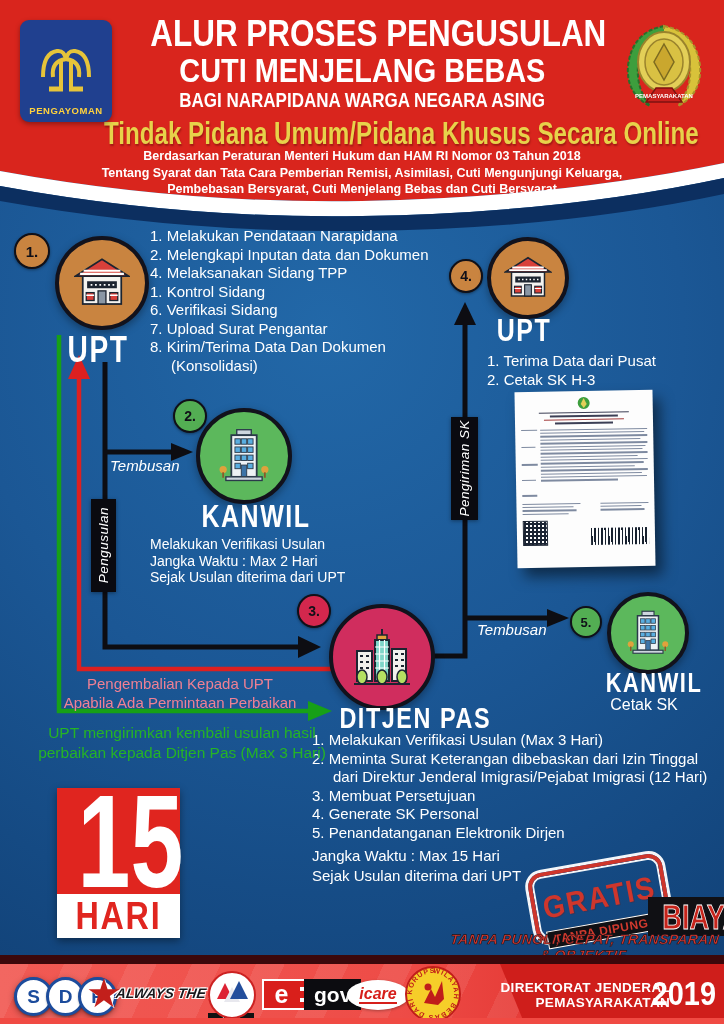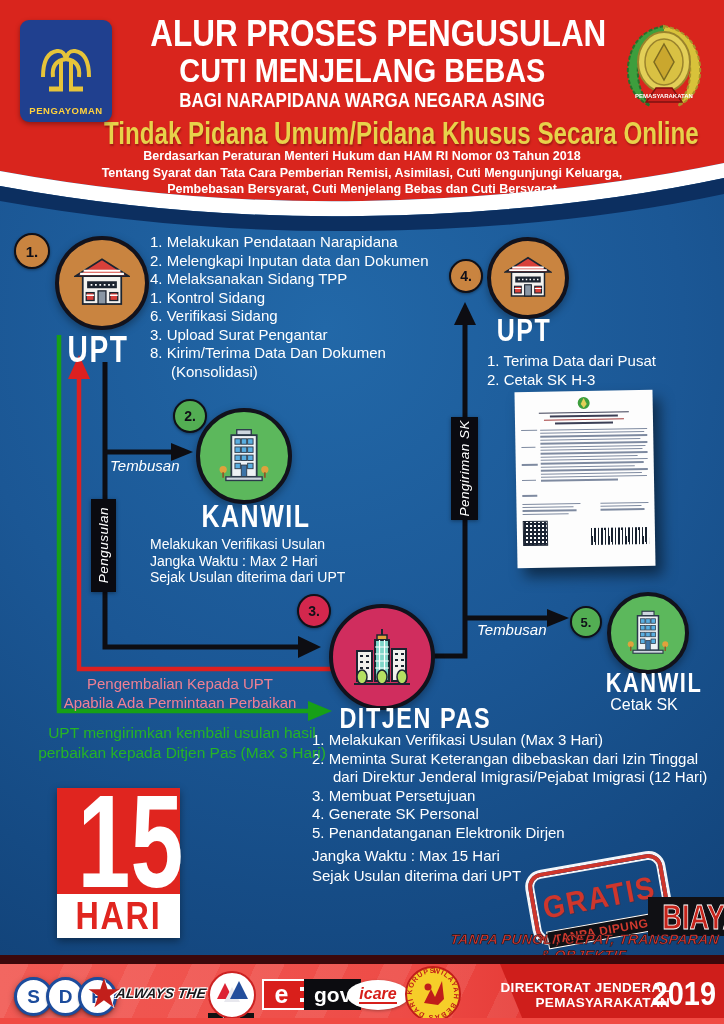--- a/index.html
+++ b/index.html
@@ -190,27 +190,27 @@
       <rect x="15" y="30" width="34" height="8" fill="#1c2430"></rect>
       <path d="M19,34 h2 M24,34 h2 M29,34 h2 M34,34 h2 M39,34 h2 M44,34 h2" stroke="#fff" stroke-width="2"></path>
       <rect x="27.5" y="41" width="9" height="15" fill="#8a97a5" stroke="#1c2430" stroke-width="1.5"></rect>
       <rect x="14" y="43" width="9" height="9" fill="#d8403a" stroke="#1c2430" stroke-width="1.5"></rect>
       <rect x="41" y="43" width="9" height="9" fill="#d8403a" stroke="#1c2430" stroke-width="1.5"></rect>
       <path d="M14,46 h9 M41,46 h9" stroke="#fff" stroke-width="1.5"></path>
     </svg>
   </div>
   <div class="abs node-title" style="left:55px;top:332px;width:86px;font-size:36px;"><span class="cond">UPT</span></div>
 
-  <div class="abs tasks" style="left:150px;top:233px;width:280px;">
+  <div class="abs tasks" style="left:150px;top:227px;width:280px;">
     <div class="task">1. Melakukan Pendataan Narapidana</div>
     <div class="task">2. Melengkapi Inputan data dan Dokumen</div>
     <div class="task">4. Melaksanakan Sidang TPP</div>
     <div class="task">1. Kontrol Sidang</div>
     <div class="task">6. Verifikasi Sidang</div>
-    <div class="task">3. Upload Surat Pengantar</div>
+    <div class="task">7. Upload Surat Pengantar</div>
     <div class="task" style="width:250px;">8. Kirim/Terima Data Dan Dokumen (Konsolidasi)</div>
   </div>
 
   <div class="abs badge" style="left:173px;top:399px;width:30px;height:30px;background:#53ae53;font-size:14px;">2.</div>
   <div class="abs node" style="left:196px;top:408px;width:88px;height:88px;background:#5cb85c;">
     <svg width="58" height="58" viewBox="0 0 64 64">
       <rect x="24" y="3" width="16" height="6" fill="#cdd6de" stroke="#2b3a4a" stroke-width="1.5"></rect>
       <rect x="18" y="9" width="28" height="46" fill="#eef2f5" stroke="#2b3a4a" stroke-width="2"></rect>
       <g fill="#5aaee0" stroke="#2b3a4a" stroke-width="1">
         <rect x="22" y="13" width="6" height="6"></rect>

